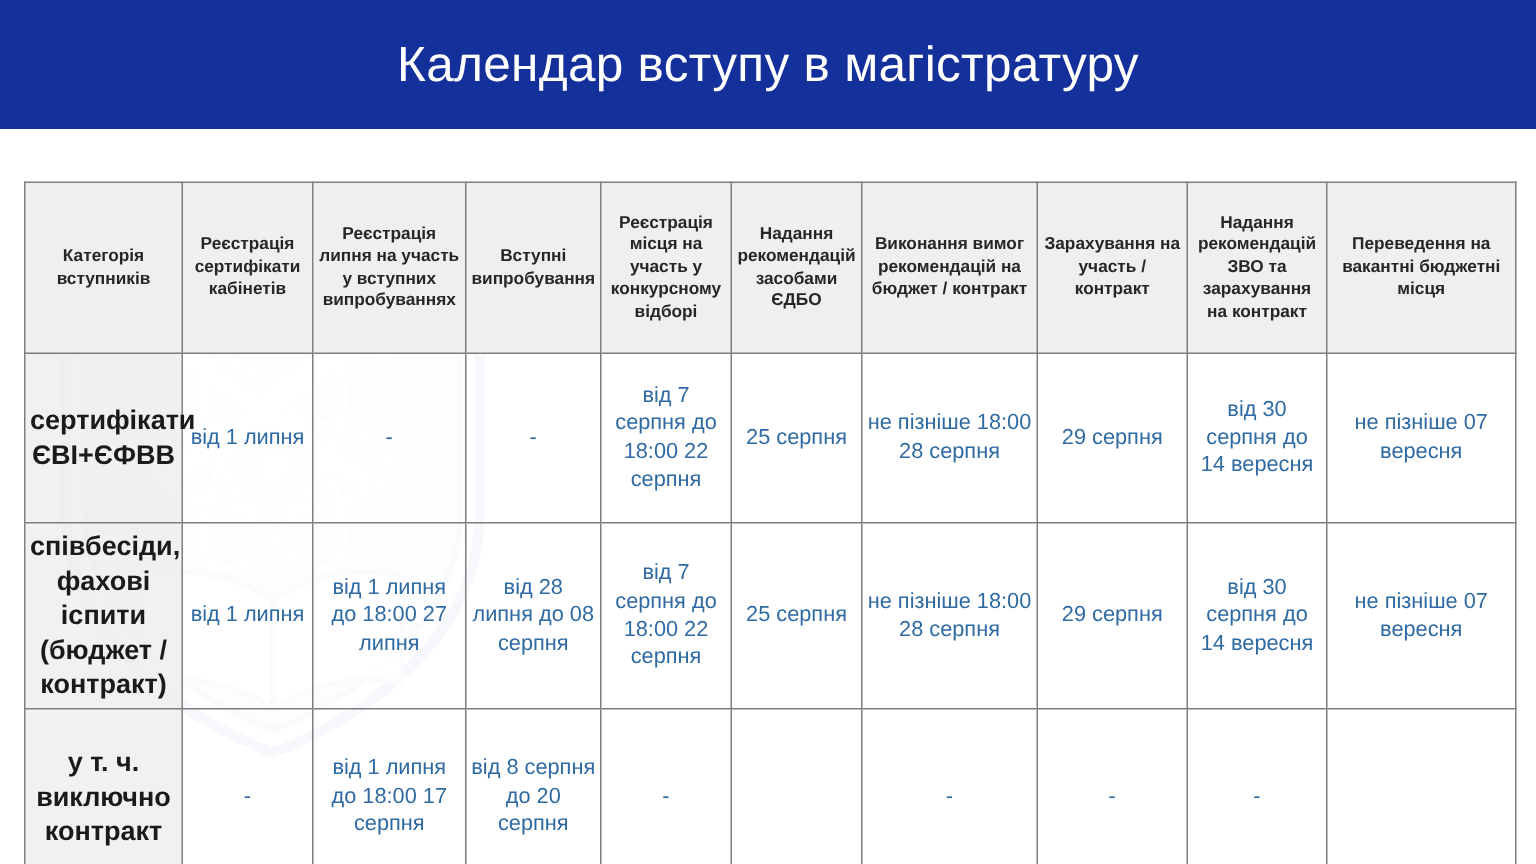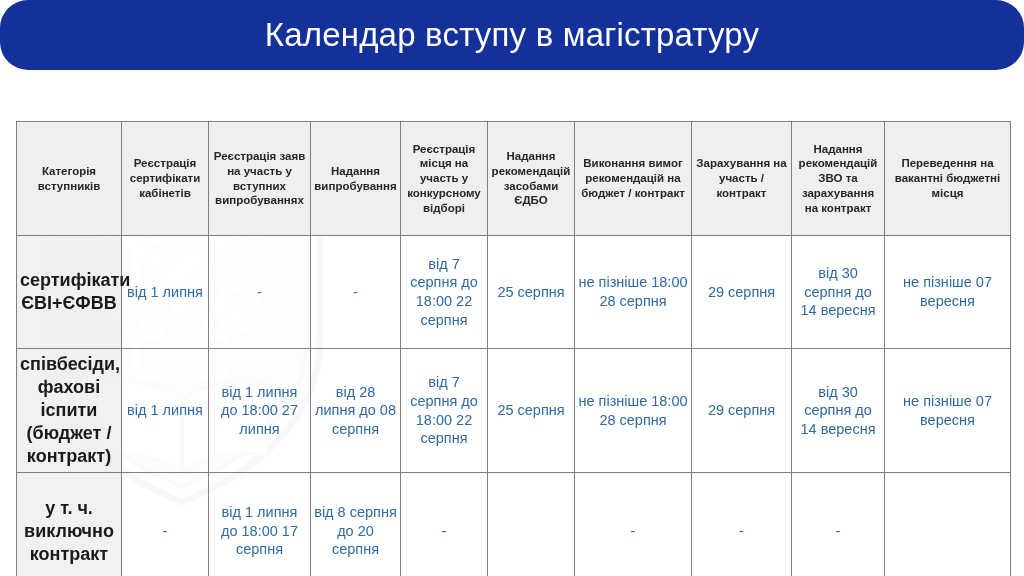--- a/index.html
+++ b/index.html
@@ -15,26 +15,25 @@
     overflow: hidden;
     position: relative;
   }
 
   
   .banner {
     position: absolute;
     left: 0;
     top: 0;
     width: 1024px;
-    height: 70px;
+    height: 86px;
     background: #14309b;
     display: flex;
     align-items: center;
     justify-content: center;
-    border-radius: 28px;
   }
   .banner-title {
     color: #ffffff;
     font-size: 33px;
     font-weight: 400;
     letter-spacing: 0.2px;
     line-height: 1.1;
     text-align: center;
     white-space: nowrap;
   }
@@ -167,22 +166,22 @@
       <col class="c6">
         <col class="c7">
         <col class="c8">
         <col class="c9">
         <col class="c10">
     </colgroup>
     <thead>
       <tr>
         <th>Категорія вступників</th>
         <th>Реєстрація сертифікати кабінетів</th>
-        <th class="h-wide">Реєстрація заяв на участь у вступних випробуваннях</th>
-        <th>Надання випробування</th>
+        <th class="h-wide">Реєстрація липня на участь у вступних випробуваннях</th>
+        <th>Вступні випробування</th>
         <th>Реєстрація місця на участь у конкурсному відборі</th>
         <th>Надання рекомендацій засобами ЄДБО</th>
         <th class="h-wide">Виконання вимог рекомендацій на бюджет / контракт</th>
         <th>Зарахування на участь / контракт</th>
         <th>Надання рекомендацій ЗВО та зарахування на контракт</th>
         <th>Переведення на вакантні бюджетні місця</th>
       </tr>
     </thead>
     <tbody>
 

